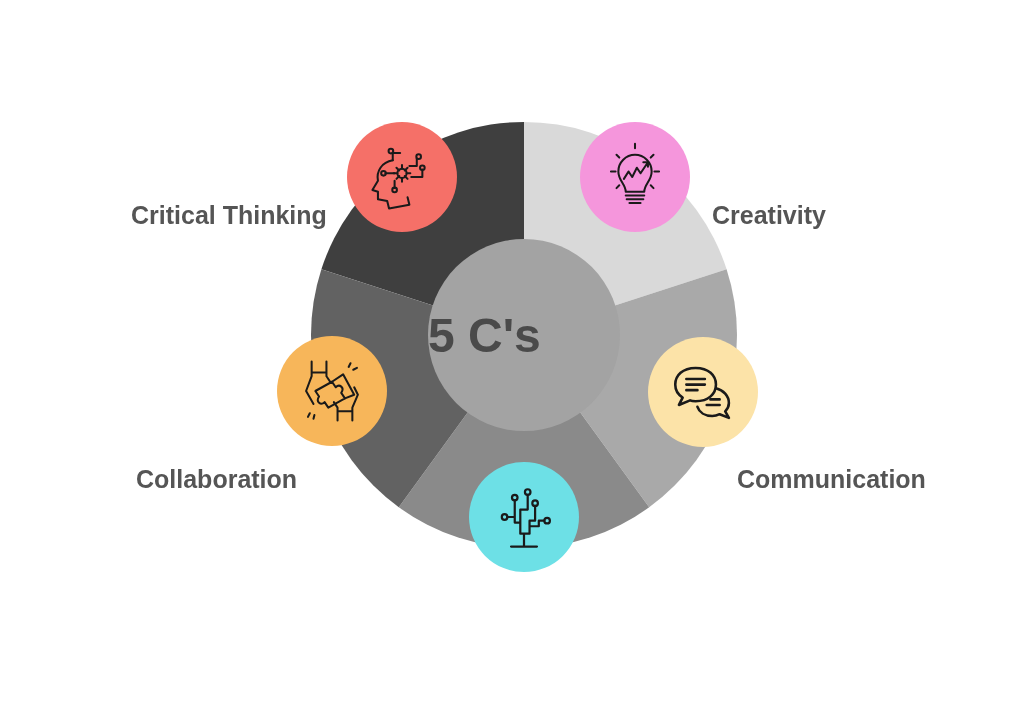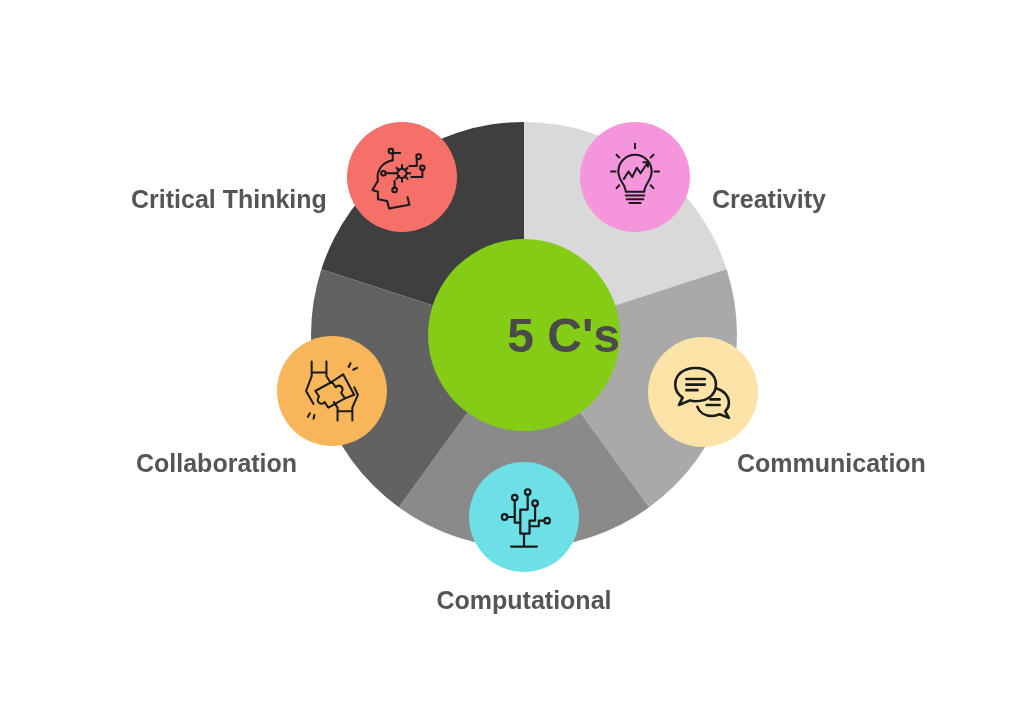--- a/index.html
+++ b/index.html
@@ -1,21 +1,21 @@
 <!DOCTYPE html>
 <html><head>
 <meta charset="utf-8">
 <style>
   html, body { margin:0; padding:0; background:#ffffff; }
   body { width:1024px; height:724px; position:relative; overflow:hidden; font-family:"Liberation Sans", sans-serif; }
   #wheel { position:absolute; left:0; top:0; }
-  .label { position:absolute; font-family:"Liberation Sans", sans-serif; font-weight:bold; color:#555555; font-size:25px; line-height:32px; white-space:nowrap; }
+  .label { position:absolute; font-family:"Liberation Sans", sans-serif; font-weight:bold; color:#555555; font-size:25px; line-height:32px; white-space:nowrap;margin-top:16px; }
   .icon-circle { position:absolute; width:110px; height:110px; border-radius:50%; display:flex; align-items:center; justify-content:center; }
   .icon-circle svg { width:74px; height:74px; }
-  .center { position:absolute; left:428px; top:239px; width:192px; height:192px; border-radius:50%; background:#84cc16; display:flex; align-items:center; justify-content:flex-end; }
+  .center { position:absolute; left:428px; top:239px; width:192px; height:192px; border-radius:50%; background:#a3a3a3; display:flex; align-items:center; justify-content:flex-start; }
   .center span { font-family:"Liberation Sans", sans-serif; font-weight:bold; font-size:48px; color:#4a4a4a; }
 </style>
 </head>
 <body>
 
 <svg id="wheel" width="1024" height="724">
 
   <path d="M524,335 L321.4,269.2 A213,213 0 0 1 524,122 Z" fill="#3f3f3f"></path>
   <path d="M524,335 L524,122 A213,213 0 0 1 726.6,269.2 Z" fill="#d9d9d9"></path>
   <path d="M524,335 L726.6,269.2 A213,213 0 0 1 649.2,507.3 Z" fill="#a9a9a9"></path>
@@ -66,21 +66,20 @@
   <svg viewBox="0 0 80 80" fill="none" stroke="#1a1a1a" stroke-width="2.4" stroke-linecap="round" stroke-linejoin="round">
     <path d="M26,72 L54,72 M40,72 L40,58 L36,58 L36,46 L30,46 L30,22 M36,46 L36,32 L44,32 L44,16 M40,58 L46,58 L46,44 L52,44 L52,28 M46,50 L56,50 L56,44 L62,44 M30,40 L22,40"></path>
     <circle cx="30" cy="19" r="3"></circle>
       <circle cx="44" cy="13" r="3"></circle>
       <circle cx="52" cy="25" r="3"></circle>
       <circle cx="65" cy="44" r="3"></circle>
       <circle cx="19" cy="40" r="3"></circle>
   </svg>
 </div>
 <div class="label" style="left:428px; top:584px; text-align:center; width:192px;">
-  <div>Computational</div>
 </div>
 
 <div class="icon-circle" style="left:277px; top:336px; background:#f7b65a;">
   <svg viewBox="0 0 80 80" fill="none" stroke="#1a1a1a" stroke-width="2.2" stroke-linecap="round" stroke-linejoin="round">
     <path d="M18,8 L18,24 M34,8 L34,24 M18,20 L34,20 M18,24 L12,40 L20,54 M34,24 L38,30"></path>
     <path d="M22,40 L40,30 L44,36 C48,32 54,36 50,42 L54,48 L36,58 L32,52 C28,56 22,52 26,46 Z"></path>
     <path d="M40,30 L52,22 L64,44 L54,48"></path>
     <path d="M46,72 L46,58 M62,72 L62,58 M46,62 L62,62 M62,58 L68,44 L64,36 M46,58 L42,52"></path>
     <path d="M58,14 L60,10 M63,17 L67,15 M16,64 L14,68 M21,66 L20,70"></path>
   </svg>

